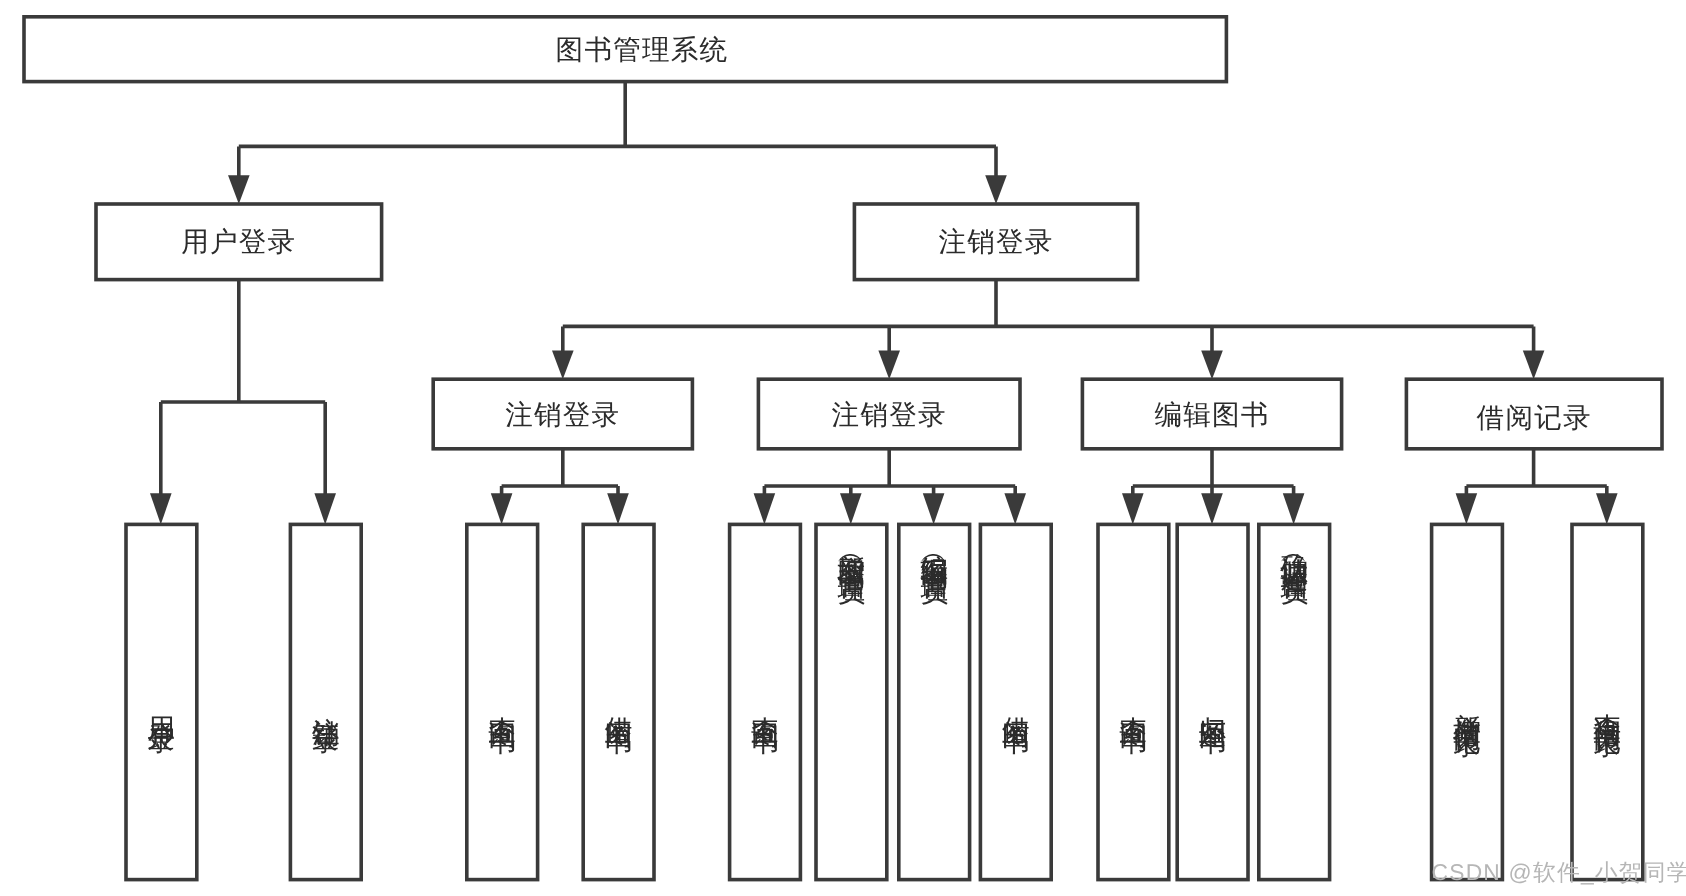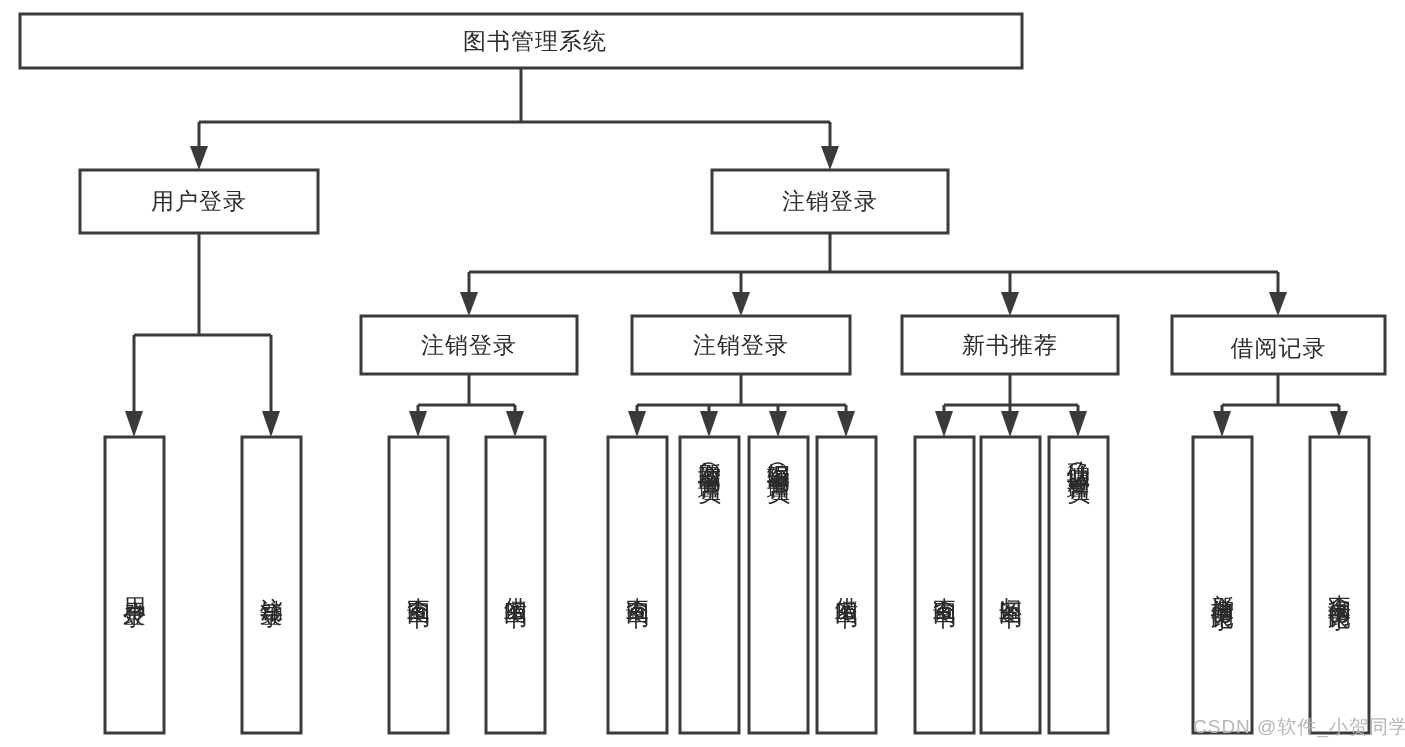--- a/index.html
+++ b/index.html
@@ -150,21 +150,21 @@
   <div class="node-label horizontal" style="left:20px; top:14px; width:1002px; height:54px;margin-left:14px;">图书管理系统</div>
 
   <div class="node-label horizontal" style="left:80px; top:170px; width:238px; height:63px;">用户登录</div>
 
   <div class="node-label horizontal" style="left:712px; top:170px; width:236px; height:63px;">注销登录</div>
 
   <div class="node-label horizontal" style="left:361px; top:316px; width:216px; height:58px;">注销登录</div>
 
   <div class="node-label horizontal" style="left:632px; top:316px; width:218px; height:58px;">注销登录</div>
 
-  <div class="node-label horizontal" style="left:902px; top:316px; width:216px; height:58px;">新书推荐</div>
+  <div class="node-label horizontal" style="left:902px; top:316px; width:216px; height:58px;">编辑图书</div>
 
   <div class="node-label horizontal" style="left:1172px; top:316px; width:213px; height:65px;">借阅记录</div>
 
   <div class="node-label vertical centered" style="left:105px; top:437px; width:59px; height:296px;">用户登录</div>
 
   <div class="node-label vertical centered" style="left:242px; top:437px; width:59px; height:296px;">注销登录</div>
 
   <div class="node-label vertical centered" style="left:389px; top:437px; width:59px; height:296px;">查询图书</div>
 
   <div class="node-label vertical centered" style="left:486px; top:437px; width:59px; height:296px;">借阅图书</div>

